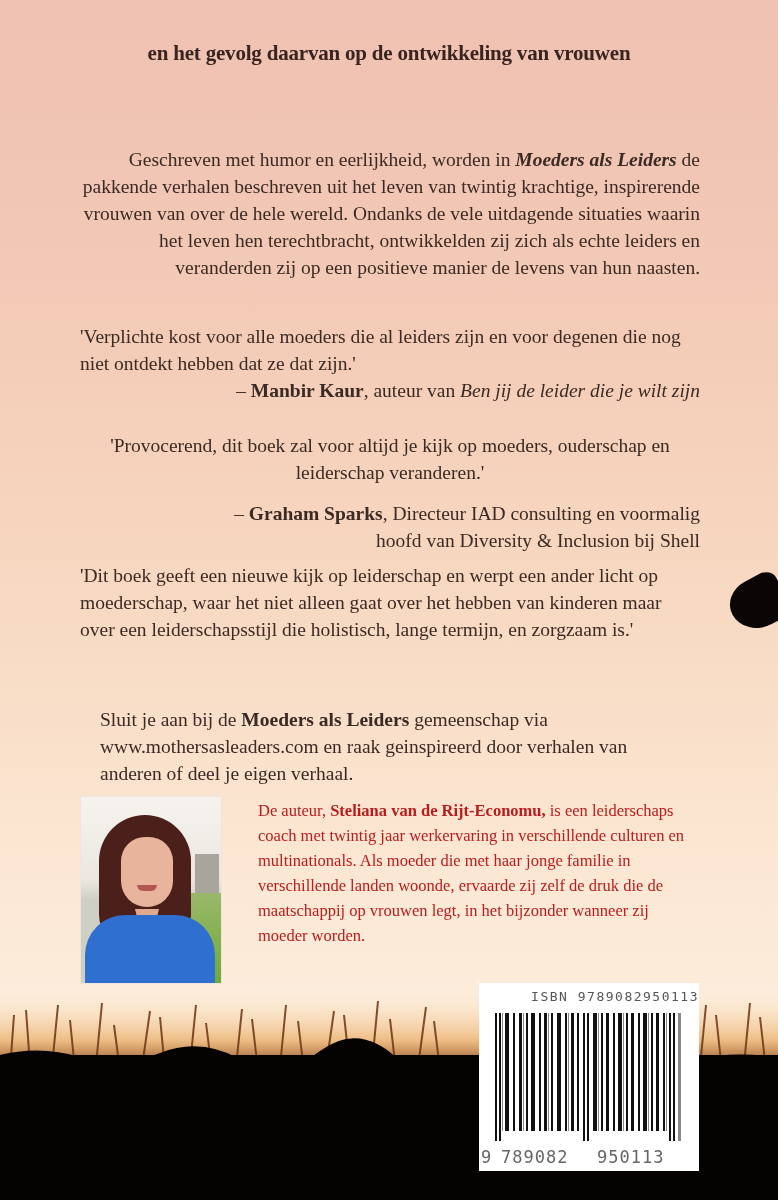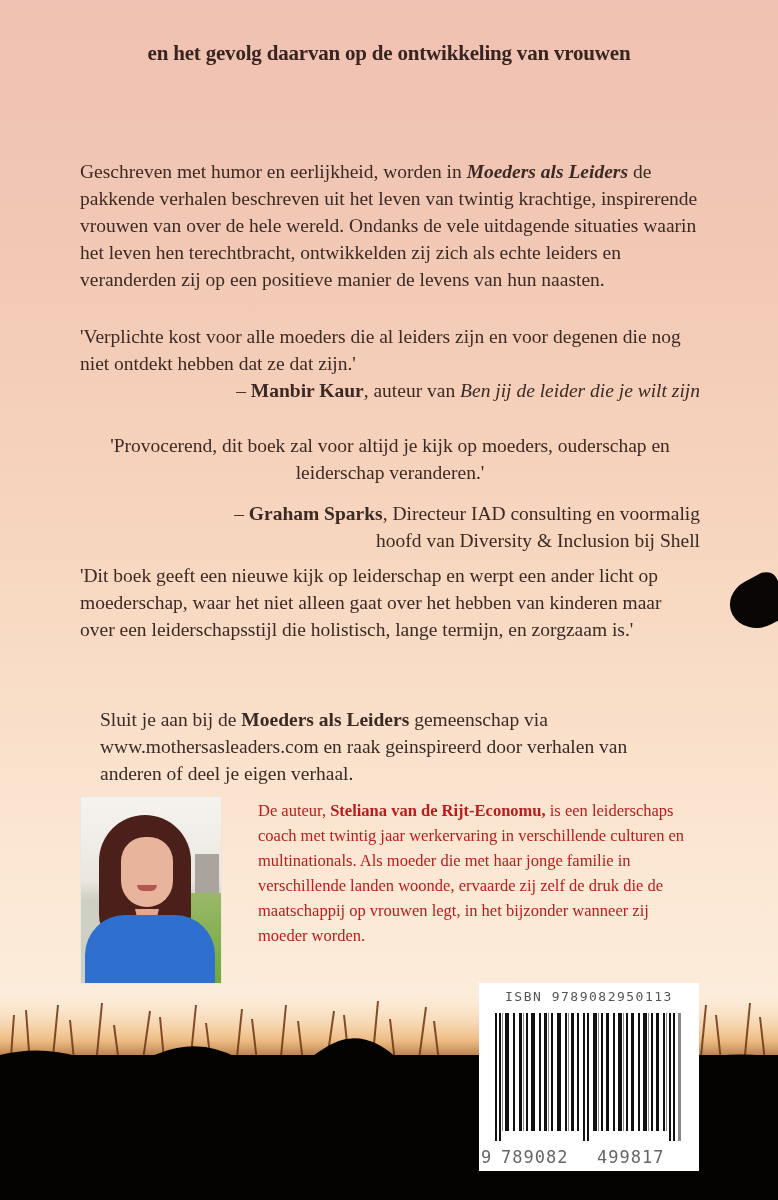--- a/index.html
+++ b/index.html
@@ -16,21 +16,21 @@
     position: absolute; top: 38px; left: 0; width: 778px;
     text-align: center; font-family: "Liberation Serif", serif;
     font-weight: bold; font-size: 21px; line-height: 30px; color: #3a2420;
     letter-spacing: -0.2px;
   }
   .para {
     position: absolute; left: 80px; width: 620px;
     font-family: "Liberation Serif", serif; font-size: 19.5px; line-height: 27px;
     color: #3b2a24;
   }
-  .intro { top: 158px; }
+  .intro { top: 146px; text-align: right; }
   .q1 { top: 323px; }
   .q1-attr { top: 377px; }
   .q2 { top: 432px; text-align: center; }
   .q2-attr { top: 500px; }
   .q3 { top: 562px; }
   .q3-attr { top: 670px; }
   .attr { text-align: right; }
   .join {
     top: 706px; left: 100px; width: 580px;
   }
@@ -65,21 +65,21 @@
   .horse-nose {
     position: absolute; left: 730px; top: 578px; width: 56px; height: 50px;
     background: #0a0605; border-radius: 60% 30% 40% 70%;
     transform: rotate(-28deg);
   }
   .barcode {
     position: absolute; left: 479px; top: 983px; width: 220px; height: 188px;
     background: #ffffff;
   }
   .barcode .isbn-label {
-    position: absolute; top: 6px; left: 0; width: 220px; text-align: center;
+    position: absolute; top: 6px; left: 0; width: 220px; text-align: right;
     font-family: "DejaVu Sans Mono", "Liberation Mono", monospace;
     font-size: 13px; letter-spacing: 1.5px; color: #555;
   }
   .barcode .bars {
     position: absolute; left: 12px; top: 30px; width: 196px; height: 128px;
   }
   .barcode .digits {
     position: absolute; bottom: 4px; left: 0; width: 220px;
     font-family: "DejaVu Sans Mono", "Liberation Mono", monospace;
     font-size: 17px; color: #666; letter-spacing: 1px;
@@ -196,17 +196,17 @@
         <rect x="107" y="0" width="1" height="118"></rect>
           <rect x="132" y="0" width="1" height="118"></rect>
         <rect x="157" y="0" width="1" height="118"></rect>
           <rect x="175" y="0" width="1" height="118"></rect>
         <rect x="187" y="0" width="3" height="128"></rect>
       </g>
     </svg>
     <div class="digits">
       <span style="left:2px">9</span>
       <span style="left:22px">789082</span>
-      <span style="left:118px">499817</span>
+      <span style="left:118px">950113</span>
     </div>
   </div>
 
 </div>
 
 </body></html>

